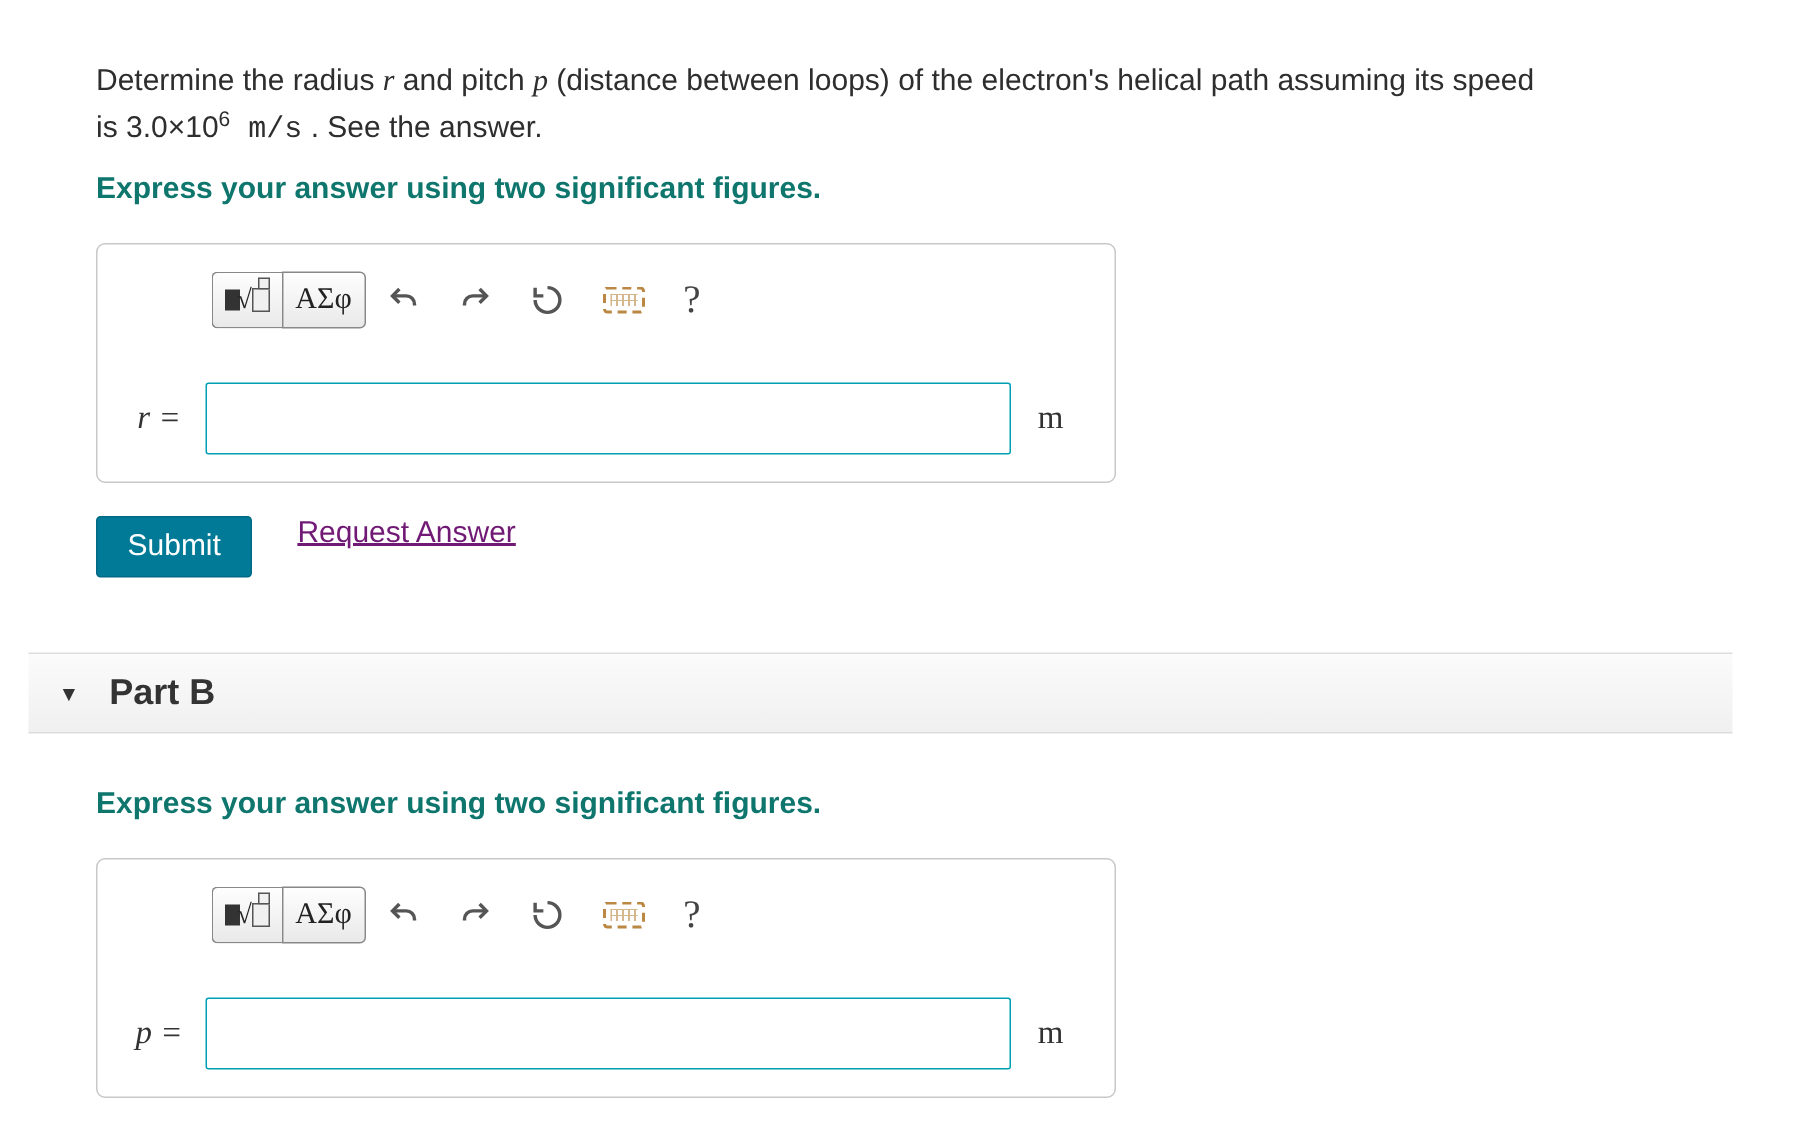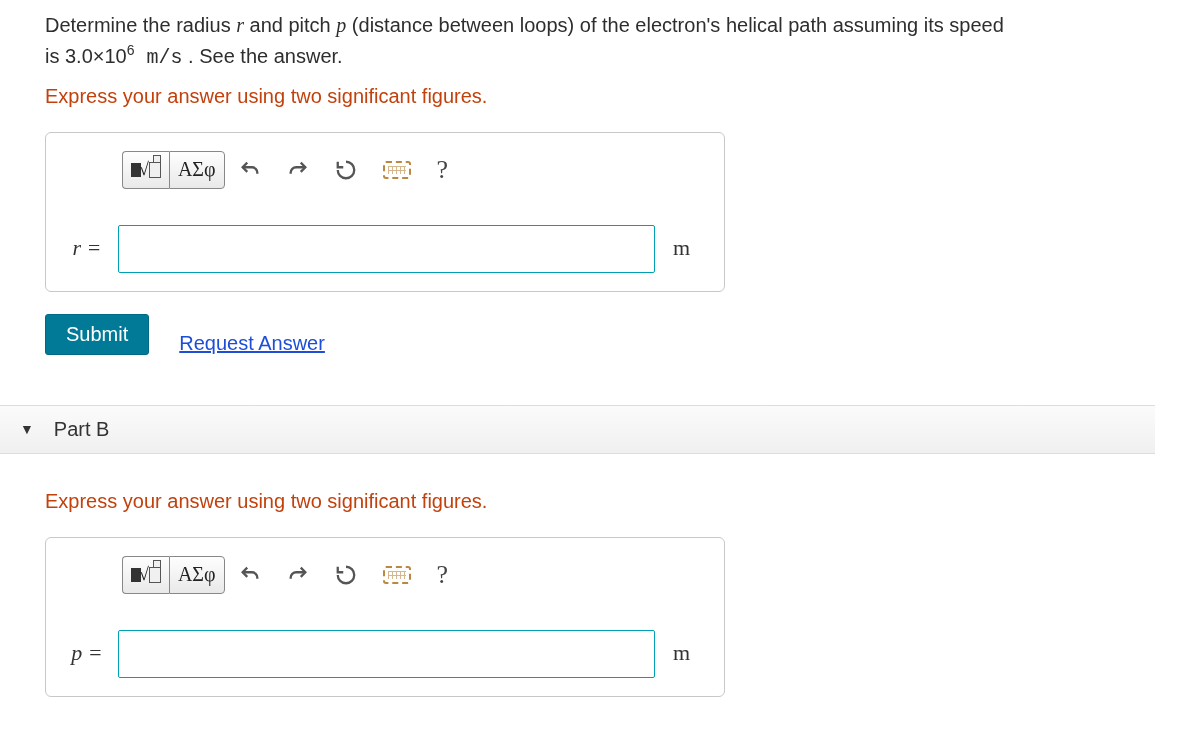--- a/index.html
+++ b/index.html
@@ -1,43 +1,43 @@
 <!DOCTYPE html>
 <html><head>
 <meta charset="utf-8">
 <style>
   * { box-sizing: border-box; margin: 0; padding: 0; }
   body { font-family: Arial, Helvetica, sans-serif; font-size: 20px; color: #333; background: #fff; }
-  .page { padding: 10px 45px 0 45px; }
+  .page { padding: 10px 45px 0 64px; margin-top: 29px; }
   .question-text { line-height: 1.5; color: #2e2e2e; }
   .question-text .varit { font-family: Georgia, 'Times New Roman', serif; font-style: italic; }
   .question-text .times { font-family: Liberation Mono, monospace; }
   .question-text sup { font-size: 0.7em; }
-  .instruction { margin-top: 12px; font-weight: normal; color: #c2410c; }
+  .instruction { margin-top: 12px; font-weight: bold; color: #0f766e; }
   .answer-box { border: 1px solid #c8c8c8; border-radius: 6px; margin-top: 24px; padding: 18px 34px 18px 10px; display: flex; align-items: flex-end; max-width: 680px; }
   .var-label { font-family: Georgia, 'Times New Roman', serif; font-style: italic; font-size: 22px; white-space: nowrap; padding-bottom: 12px; width: 62px; text-align: center; }
   .input-zone { flex: 1; }
   .toolbar { display: flex; align-items: center; gap: 2px; margin-bottom: 36px; padding: 0 4px; }
   .tb-group { display: flex; }
   .tb-btn { display: inline-flex; align-items: center; justify-content: center; height: 38px; padding: 0 8px; background: linear-gradient(#fefefe, #e9e9e9); border: 1px solid #888; color: #222; font-size: 18px; cursor: pointer; border-radius: 4px; }
   .tb-group .tb-btn:first-child { border-radius: 4px 0 0 4px; border-right: none; }
   .tb-group .tb-btn:last-child { border-radius: 0 4px 4px 0; }
   .tb-plain { background: none; border: none; height: 38px; padding: 0 12px; display: inline-flex; align-items: center; justify-content: center; color: #555; font-size: 22px; cursor: pointer; }
   .tb-plain svg { width: 22px; height: 22px; }
   .kb-icon { width: 28px; height: 18px; border: 2px dashed #b84; border-radius: 3px; background: #fefefe; position: relative; display: inline-block; }
   .kb-icon::before { content:""; position:absolute; inset:3px; background: repeating-linear-gradient(to right, #b84 0 1px, transparent 1px 4px), repeating-linear-gradient(to bottom, #b84 0 1px, transparent 1px 4px); opacity:0.6; }
   .help-q { font-family: Georgia, serif; font-size: 26px; color: #444; }
   .input-field { width: 100%; height: 48px; border: 1px solid #00a0b4; border-radius: 2px; font-size: 20px; padding: 0 10px; font-family: 'Times New Roman', serif; outline: none; }
   .unit { font-family: 'Times New Roman', serif; font-size: 22px; padding: 0 0 12px 18px; }
-  .actions { margin-top: 22px; display: flex; align-items: flex-end; gap: 30px; }
+  .actions { margin-top: 22px; display: flex; align-items: flex-start; gap: 30px; }
   .submit-btn { background: #007a96; color: #fff; border: 1px solid #006a86; font-size: 20px; padding: 8px 20px; border-radius: 3px; cursor: pointer; }
-  .req-link { color: #1d4ed8; text-decoration: underline; font-size: 20px; cursor: pointer; }
+  .req-link { color: #701a75; text-decoration: underline; font-size: 20px; cursor: pointer; }
   .part-header { margin: 50px 0 0 -45px; padding: 12px 0 12px 45px; background: linear-gradient(#fbfbfb, #f0f0f0); border-top: 1px solid #ddd; border-bottom: 1px solid #ddd; display: flex; align-items: center; gap: 20px; }
   .part-header .caret { font-size: 14px; color: #333; margin-left: -25px; }
-  .part-title { font-weight: normal; font-size: 20px; }
+  .part-title { font-weight: bold; font-size: 24px; }
   .part-b-content { padding-top: 24px; }
 
   
   .tpl-icon { display:inline-flex; align-items:center; gap:2px; }
   .tpl-icon .blk { width:10px; height:14px; background:#333; display:inline-block; }
   .tpl-icon .sq  { width:12px; height:16px; border:1px solid #555; display:inline-block; background:#f0f0f0; position:relative; }
   .tpl-icon .sq::before { content:""; position:absolute; top:-8px; left:3px; width:6px; height:6px; border:1px solid #555; background:#f0f0f0; }
   .tpl-icon .rad { font-family: 'Times New Roman', serif; font-size:18px; margin:0 -2px 0 -4px; }
 </style>
 </head>

